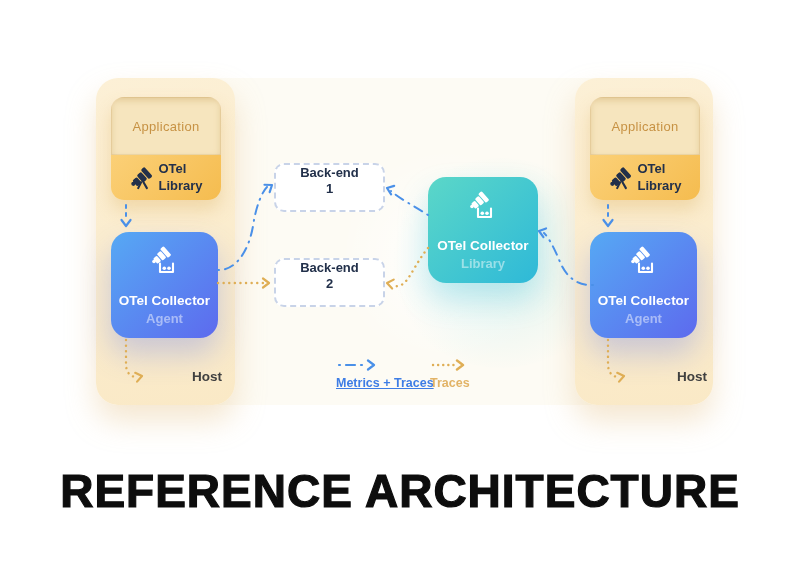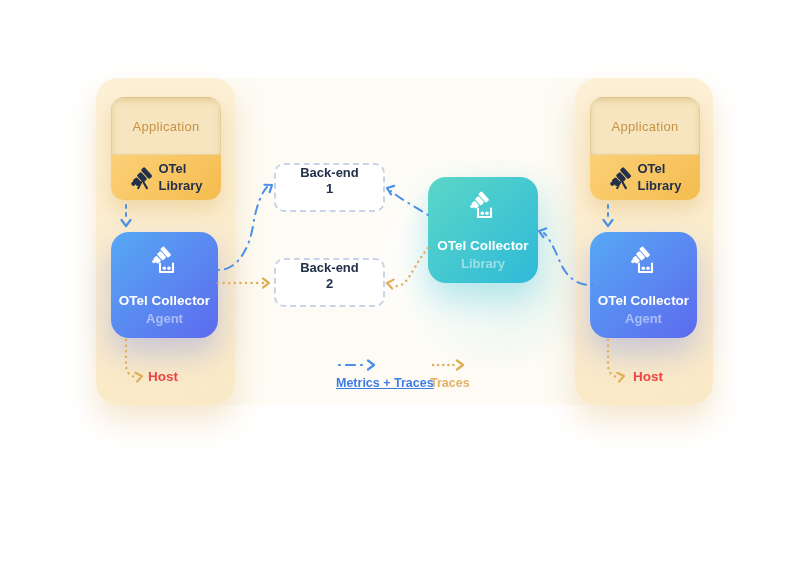--- a/index.html
+++ b/index.html
@@ -38,21 +38,21 @@
         display:flex;flex-direction:column;align-items:center;justify-content:center;}
   .box-title{font-size:13.5px;font-weight:bold;color:#ffffff;margin-top:16px;}
   .box-sub{font-size:13px;font-weight:bold;color:rgba(255,255,255,0.48);margin-top:3px;}
 
   .backend{position:absolute;left:178px;width:111px;height:49px;border-radius:10px;
         background:#ffffff;border:2px dashed #C8D3E8;box-sizing:border-box;
         display:flex;flex-direction:column;align-items:center;justify-content:flex-start;
         font-size:13px;font-weight:bold;color:#22304A;line-height:1.25;}
   .be1{top:85px;} .be2{top:180px;}
 
-  .host-label{position:absolute;top:291px;font-size:13.5px;font-weight:bold;color:#ef4444;}
+  .host-label{position:absolute;top:291px;font-size:13.5px;font-weight:bold;color:#404040;margin-left:44px;}
   .host-left{left:52px;} .host-right{left:537px;}
 
   .connectors{position:absolute;left:0;top:0;width:617px;height:327px;pointer-events:none;}
 
   .legend{position:absolute;top:281px;display:flex;flex-direction:column;gap:5px;}
   .legend-blue{left:240px;} .legend-tan{left:334px;}
   .legend-label{font-size:12.5px;font-weight:bold;}
   .legend-blue .legend-label{color:#3E7DE5;text-decoration:underline;}
   .legend-tan .legend-label{color:#E2B366;}
 
@@ -226,13 +226,14 @@
       <svg width="40" height="12" viewBox="0 0 40 12">
         <g fill="none" stroke="#DFAE55" stroke-width="2.4" stroke-linecap="round" stroke-linejoin="round">
           <line x1="3" y1="6" x2="25" y2="6" stroke-dasharray="0.1 5"></line>
           <path d="M-6,-4.5 L0,0 L-6,4.5" transform="translate(33,6)"></path>
         </g>
       </svg>
       <span class="legend-label">Traces</span>
     </div>
   </div>
 
+  <div class="big-title">REFERENCE ARCHITECTURE</div>
 </div>
 
 </body></html>

